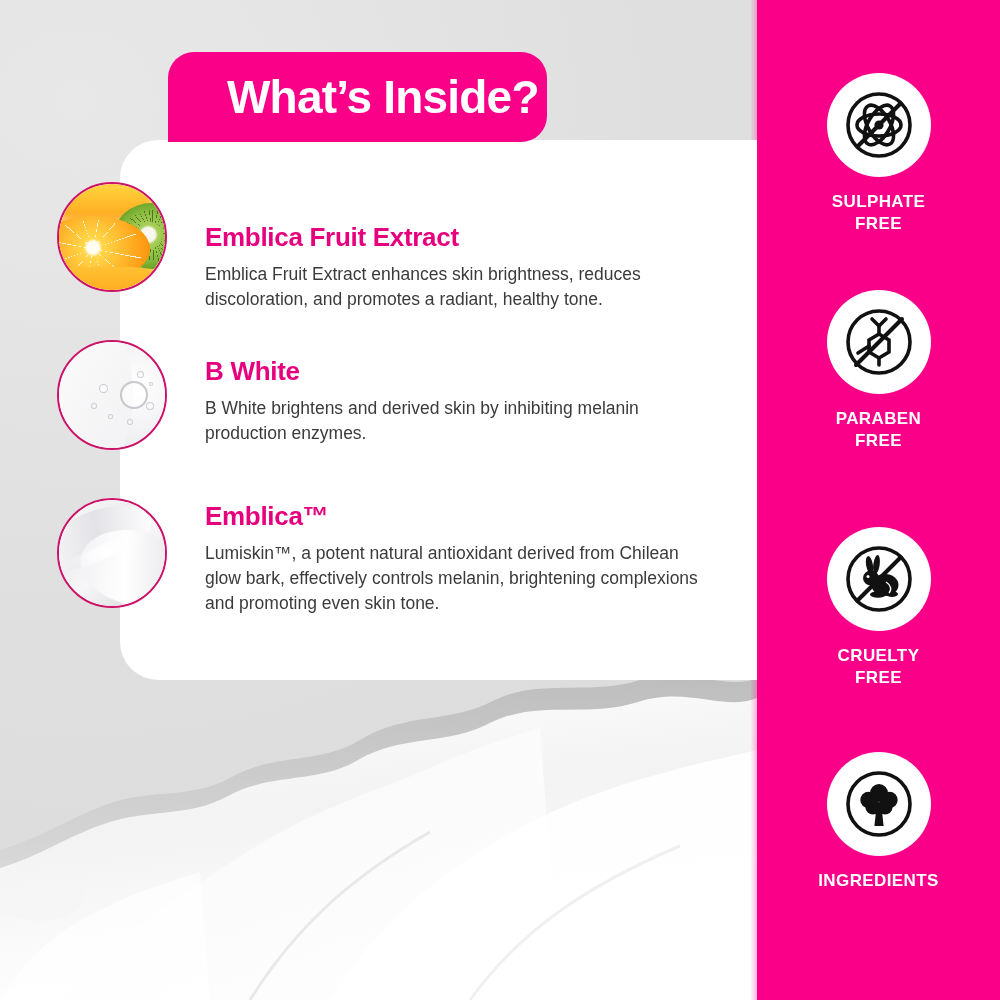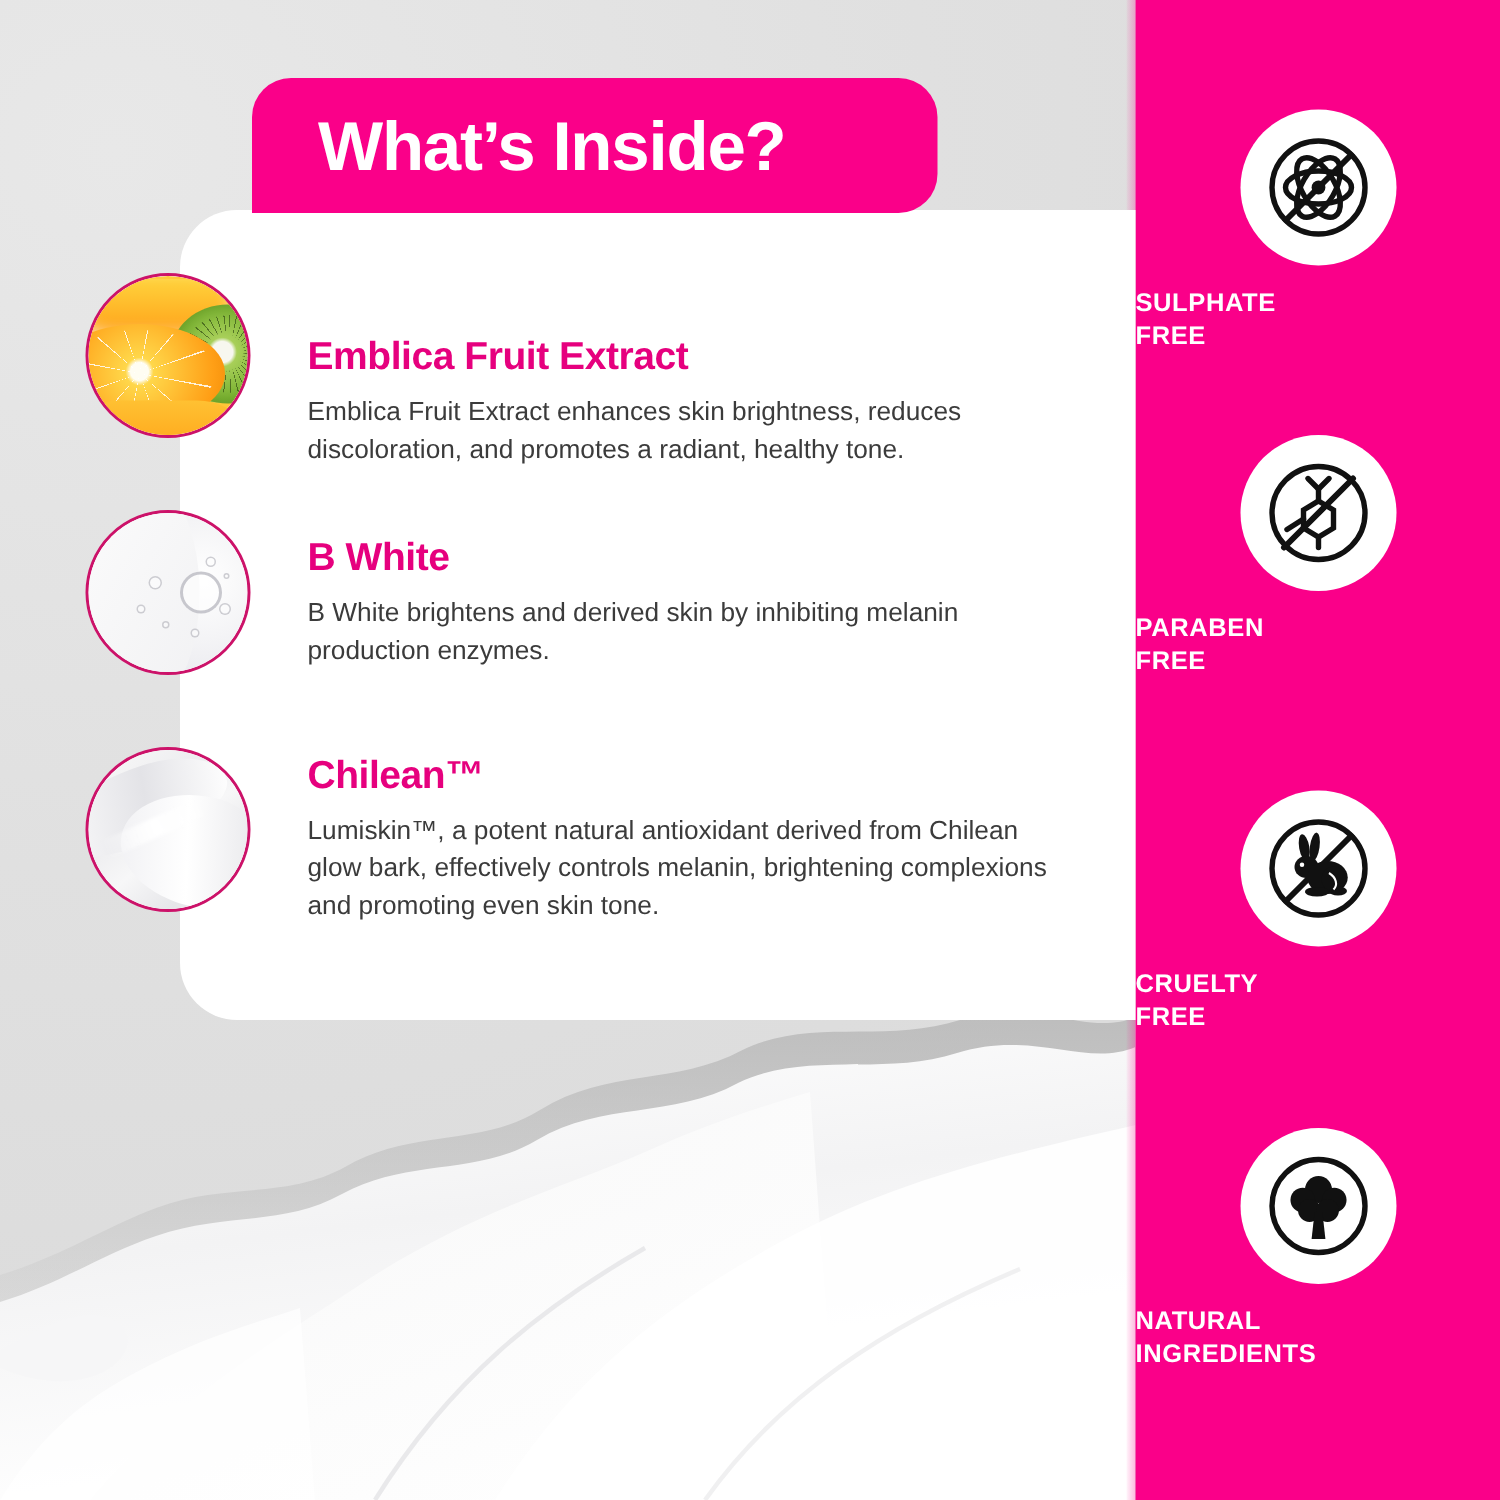--- a/index.html
+++ b/index.html
@@ -29,25 +29,25 @@
     position:absolute; left:757px; top:0; width:243px; height:1000px;
     background:#fa0089;
   }
   .pink-edge {
     position:absolute; left:751px; top:0; width:6px; height:1000px;
     background:linear-gradient(to right, rgba(250,0,137,0.04), rgba(250,0,137,0.28));
   }
 
   
   .title-banner {
-    position:absolute; left:168px; top:52px; width:457px; height:90px;
+    position:absolute; left:168px; top:52px; width:379px; height:90px;
     background:#fa0089;
     border-radius:26px 26px 26px 0;
     display:flex; align-items:center;
-    padding-left:44px;
+    padding-left:59px;
   }
   .title-banner .title {
     color:#ffffff;
     font-size:46px;
     font-weight:bold;
     letter-spacing:-0.8px;
     line-height:1;
   }
 
   
@@ -159,21 +159,21 @@
   .cream-bg .s2 { position:absolute; left:20%; top:28%; width:95%; height:70%;
     background:linear-gradient(80deg,#f0f0f3 0%, #ffffff 45%, #e2e2e6 100%);
     border-radius:55% 45% 45% 55%/50% 60% 40% 50%;
     transform:rotate(12deg); }
   .cream-bg .hl { position:absolute; left:8%; top:42%; width:70%; height:12%;
     background:linear-gradient(90deg, rgba(255,255,255,0), #ffffff, rgba(255,255,255,0));
     transform:rotate(-24deg); filter:blur(1px); }
 
   
   .badges { position:absolute; left:757px; top:0; width:243px; height:1000px; }
-  .badge { position:absolute; left:0; width:243px; }
+  .badge { position:absolute; left:0; width:243px; text-align:center; }
   .badge .circle {
     width:104px; height:104px; border-radius:50%;
     background:#ffffff;
     margin:0 auto 14px auto;
     display:flex; align-items:center; justify-content:center;
   }
   .badge .lbl {
     color:#ffffff; font-size:17px; font-weight:bold;
     letter-spacing:.4px; line-height:1.28;
   }
@@ -284,21 +284,21 @@
   <div class="rows">
     <div class="row r1">
       <h2>Emblica Fruit Extract</h2>
       <p>Emblica Fruit Extract enhances skin brightness, reduces discoloration, and promotes a radiant, healthy tone.</p>
     </div>
     <div class="row r2">
       <h2>B White</h2>
       <p>B White brightens and derived skin by inhibiting melanin production enzymes.</p>
     </div>
     <div class="row r3">
-      <h2>Chilean™</h2>
+      <h2>Emblica™</h2>
       <p>Lumiskin™, a potent natural antioxidant derived from Chilean glow bark, effectively controls melanin, brightening complexions and promoting even skin tone.</p>
     </div>
   </div>
 
   <div class="badges">
 
     <div class="badge b1">
       <div class="circle">
         <span>
           <svg width="74" height="74" viewBox="0 0 74 74" xmlns="http://www.w3.org/2000/svg" aria-hidden="true">
@@ -383,19 +383,18 @@
               <circle cx="26.5" cy="33" r="8.2"></circle>
               <circle cx="47.5" cy="33" r="8.2"></circle>
               <circle cx="31" cy="40" r="7.6"></circle>
               <circle cx="43" cy="40" r="7.6"></circle>
               <path d="M34.4 41 L39.6 41 L41.6 59 L32.4 59 Z"></path>
             </g>
           </svg>
         </span>
       </div>
       <div class="lbl">
-        <div>NATURAL</div>
         <div>INGREDIENTS</div>
       </div>
     </div>
 
   </div>
 </div>
 
 </body></html>

